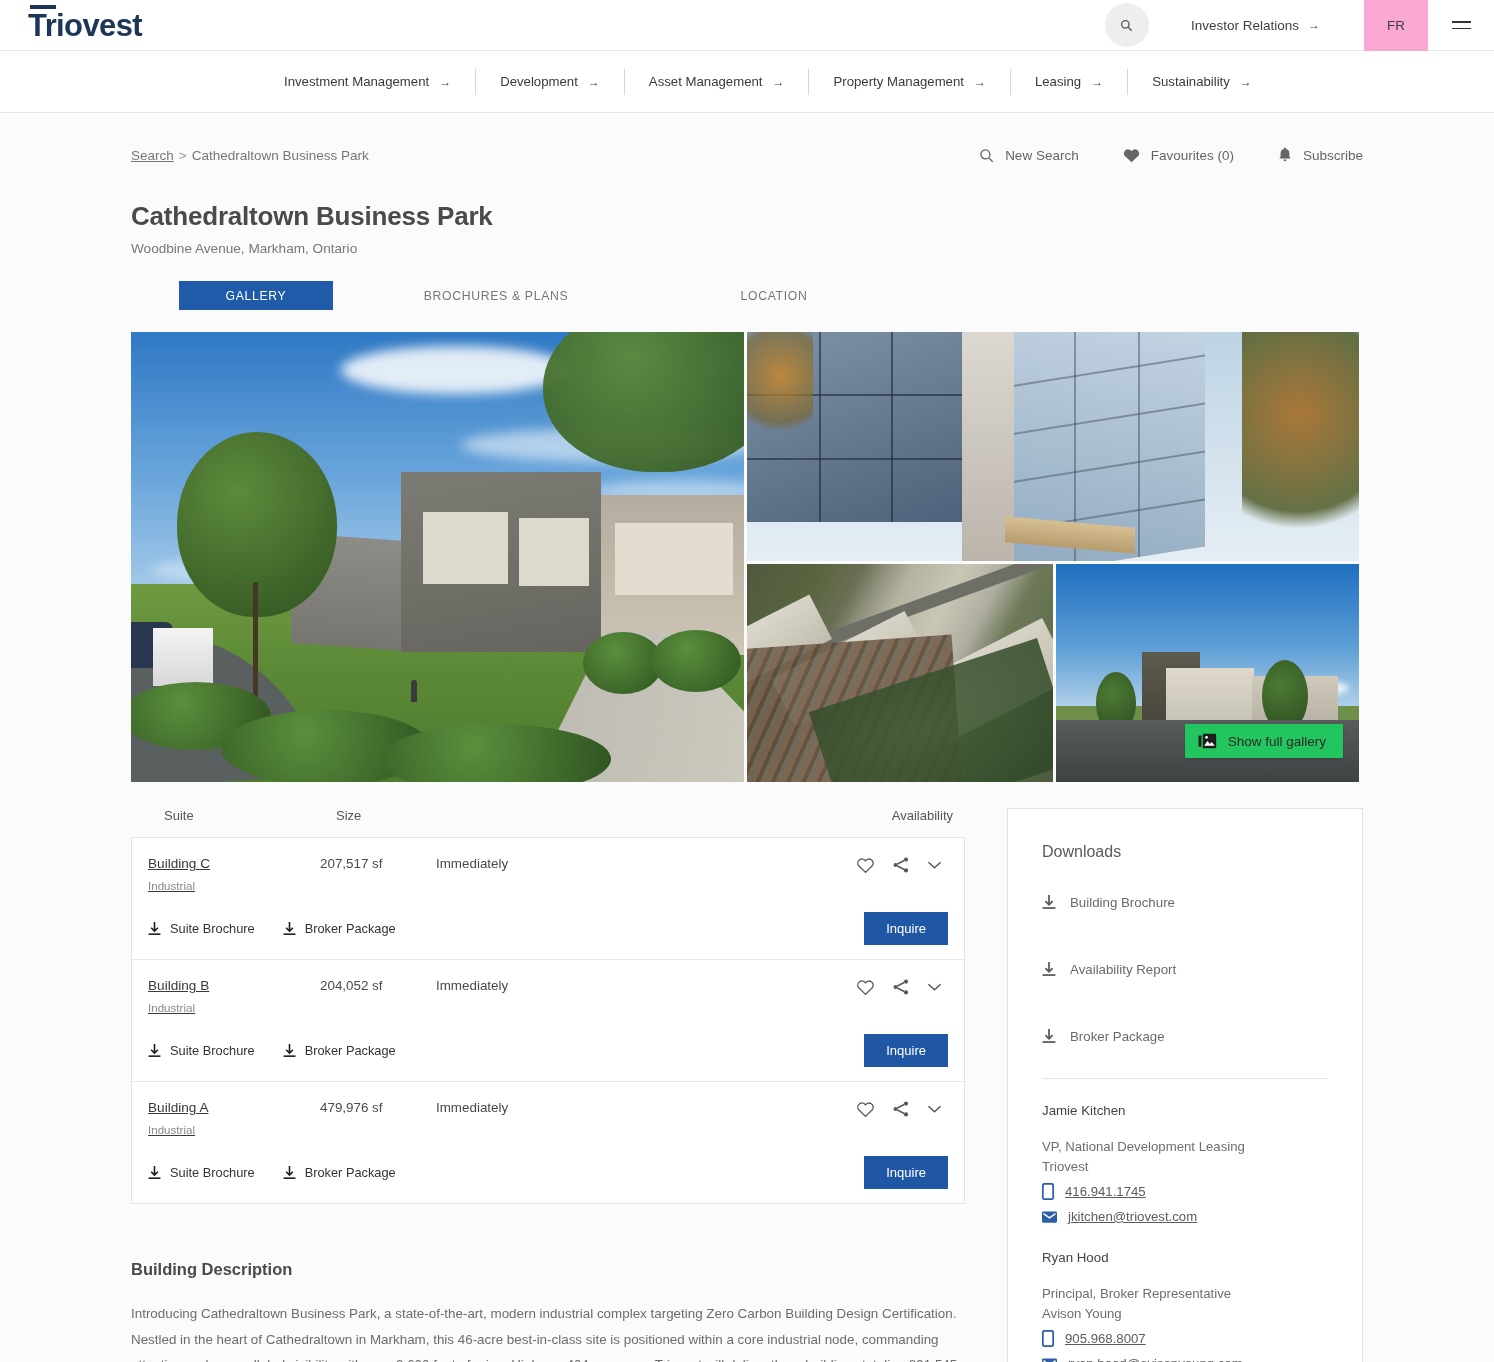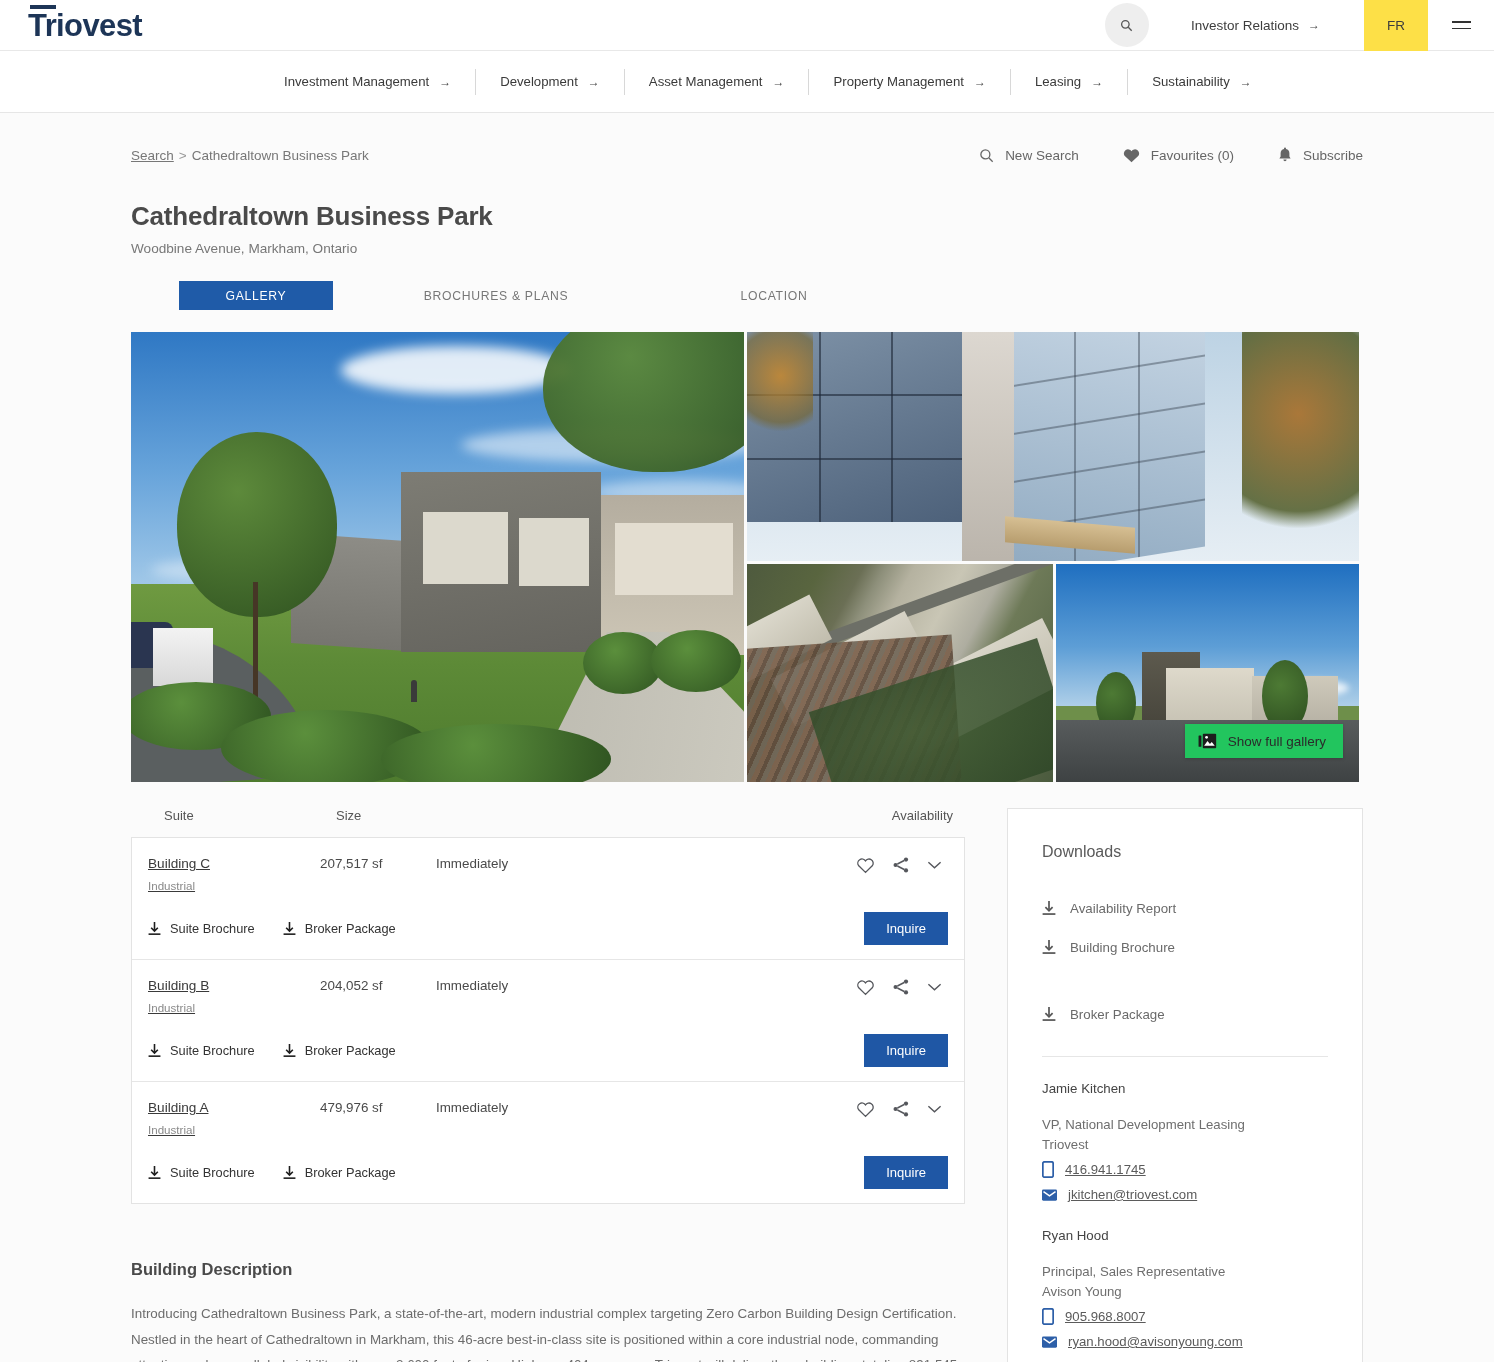--- a/index.html
+++ b/index.html
@@ -53,21 +53,21 @@
   }
   .investor-link {
     font-size: 13.5px;
     color: #3d3d3d;
     display: flex; align-items: center; gap: 9px;
     margin-right: 44px;
     white-space: nowrap;
   }
   .fr-box {
     width: 64px; height: 51px;
-    background: #fde047;
+    background: #f9a8d4;
     display: flex; align-items: center; justify-content: center;
     font-size: 13.5px;
     color: #3d3d3d;
   }
   .burger {
     width: 66px; height: 51px;
     display: flex; align-items: center; justify-content: center;
     flex-direction: column; gap: 5px;
   }
   .burger span { display:block; width: 19px; height: 1.6px; background: #333; }
@@ -596,33 +596,33 @@
       </div>
 
       <h2 class="desc-title">Building Description</h2>
       <p class="desc-body">Introducing Cathedraltown Business Park, a state-of-the-art, modern industrial complex targeting Zero Carbon Building Design Certification. Nestled in the heart of Cathedraltown in Markham, this 46-acre best-in-class site is positioned within a core industrial node, commanding attention and unparalleled visibility with over 2,600 feet of prime Highway 404 exposure. Triovest will deliver three buildings totaling 891,545 square feet designed to meet the diverse needs of clients and offering size options from 100,000square feet, which feature expansive clear heights of 40', abundant shipping doors and many building upgrades.</p>
     </div>
 
     <div class="right-col">
       <div class="card">
         <h3>Downloads</h3>
 
+        <div class="card-dl">
+          <svg width="14" height="15" viewBox="0 0 14 15">
+                <path d="M7 0v8.3M3.4 6.2 7 9.8l3.6-3.6" stroke="#555" stroke-width="1.7" fill="none"></path>
+                <rect x="0.6" y="12.2" width="12.8" height="1.7" fill="#555"></rect>
+              </svg>
+          <span>Building Brochure</span>
+        </div>
         <div class="card-dl" style="margin-top:28px;">
           <svg width="14" height="15" viewBox="0 0 14 15">
                 <path d="M7 0v8.3M3.4 6.2 7 9.8l3.6-3.6" stroke="#555" stroke-width="1.7" fill="none"></path>
                 <rect x="0.6" y="12.2" width="12.8" height="1.7" fill="#555"></rect>
               </svg>
           <span>Availability Report</span>
-        </div>
-        <div class="card-dl">
-          <svg width="14" height="15" viewBox="0 0 14 15">
-                <path d="M7 0v8.3M3.4 6.2 7 9.8l3.6-3.6" stroke="#555" stroke-width="1.7" fill="none"></path>
-                <rect x="0.6" y="12.2" width="12.8" height="1.7" fill="#555"></rect>
-              </svg>
-          <span>Building Brochure</span>
         </div>
         <div class="card-dl" style="margin-top:28px;">
           <svg width="14" height="15" viewBox="0 0 14 15">
                 <path d="M7 0v8.3M3.4 6.2 7 9.8l3.6-3.6" stroke="#555" stroke-width="1.7" fill="none"></path>
                 <rect x="0.6" y="12.2" width="12.8" height="1.7" fill="#555"></rect>
               </svg>
           <span>Broker Package</span>
         </div>
 
         <div class="divider"></div>
@@ -641,21 +641,21 @@
             <svg width="15" height="12" viewBox="0 0 16 12">
                   <rect width="16" height="12" rx="1.4" fill="#2d5fa8"></rect>
                   <path d="M1.6 2.4 8 7l6.4-4.6" fill="none" stroke="#fff" stroke-width="1.5"></path>
                 </svg>
             <span class="ct-val">jkitchen@triovest.com</span>
           </div>
         </div>
 
         <div class="contact">
           <div class="ct-name">Ryan Hood</div>
-          <div class="ct-role">Principal, Sales Representative</div>
+          <div class="ct-role">Principal, Broker Representative</div>
           <div class="ct-org">Avison Young</div>
           <div class="ct-line">
             <svg width="12" height="17" viewBox="0 0 12 17">
                   <rect x="0.8" y="0.8" width="10.4" height="15.4" rx="1.8" fill="none" stroke="#2d5fa8" stroke-width="1.8"></rect>
                 </svg>
             <span class="ct-val">905.968.8007</span>
           </div>
           <div class="ct-line">
             <svg width="15" height="12" viewBox="0 0 16 12">
                   <rect width="16" height="12" rx="1.4" fill="#2d5fa8"></rect>

